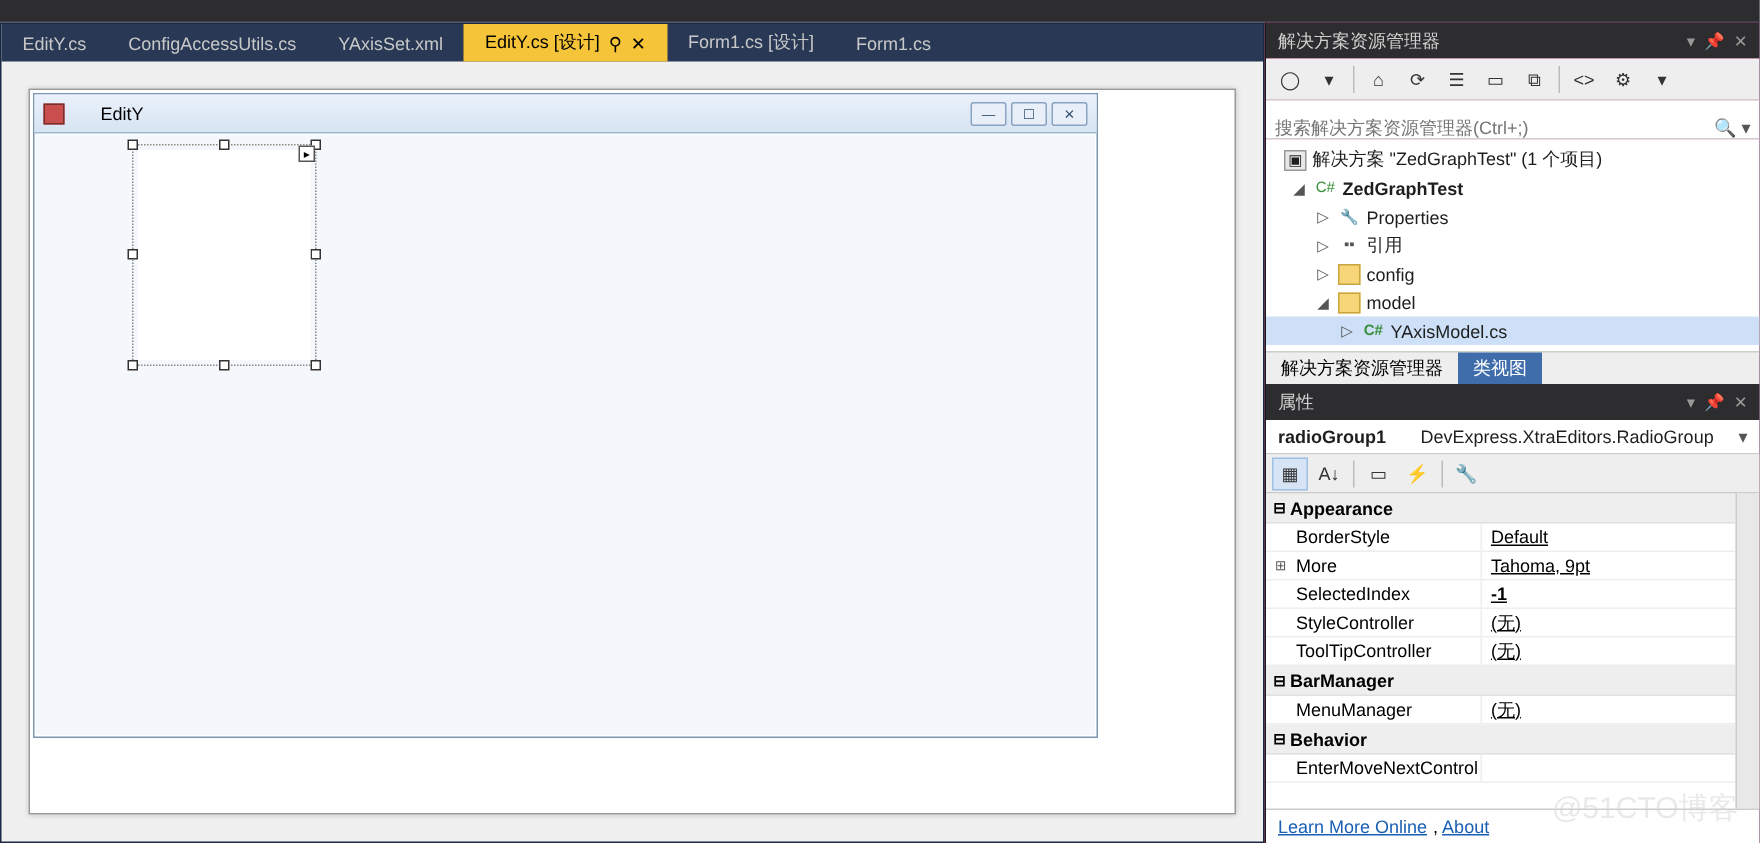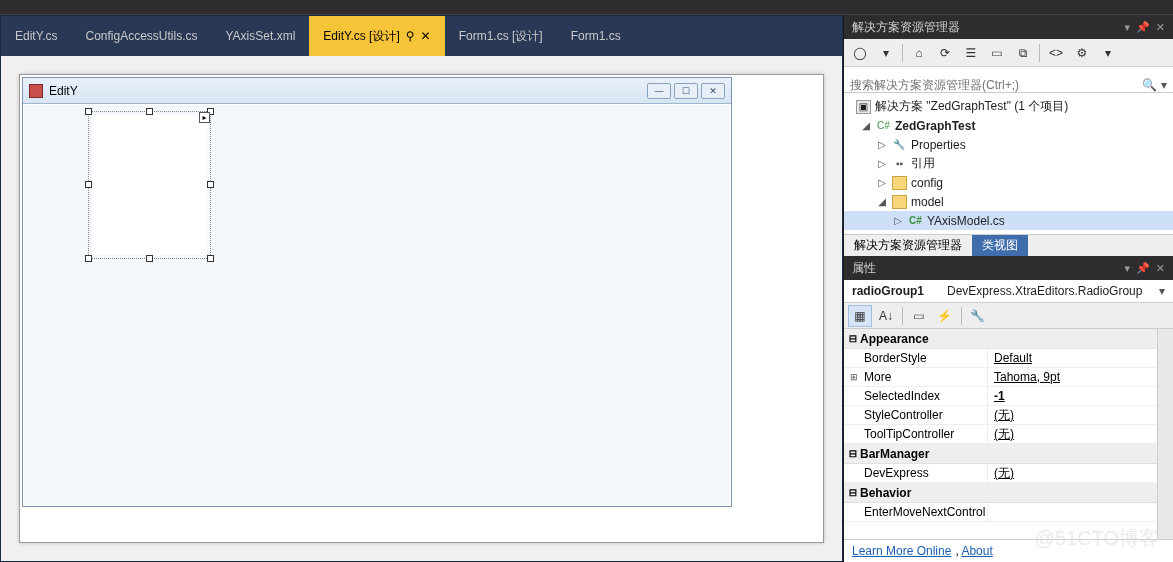--- a/index.html
+++ b/index.html
@@ -2,30 +2,30 @@
 <html><head>
 <meta charset="utf-8">
 <style>
 * { margin:0; padding:0; box-sizing:border-box; font-family:"Microsoft YaHei","Segoe UI",Tahoma,sans-serif; font-size:12px; }
 body { background:#2d2d30; width:1173px; height:562px; overflow:hidden; position:relative; }
 .root { display:flex; flex-direction:column; width:100%; height:100%; background:#293955; }
 .toolbar-stub { height:15px; background:#2d2d30; border-bottom:1px solid #3f3f46; }
 .main { flex:1; display:flex; min-height:0; }
 
 
-.tabbar { display:flex; height:40px; background:#293955; align-items:stretch; }
+.tabbar { display:flex; height:25px; background:#293955; align-items:stretch; }
 .tab { padding:0 14px; display:flex; align-items:center; color:#c8c8c8; cursor:pointer; gap:6px; }
 .tab.active { background:#f5c439; color:#000; font-weight:500; }
 .close-x { font-size:12px; }
 
 
 .designer-wrap { flex:1; display:flex; flex-direction:column; background:#f0f0f0; border:1px solid #1b2a44; }
 .designer-surface { flex:1; background:#fff; margin:18px; border:1px solid #999; box-shadow:0 0 4px rgba(0,0,0,.2); position:relative; }
 .form-preview { position:absolute; top:2px; left:2px; width:710px; height:430px; border:1px solid #7a96b0; }
-.form-title { height:26px; background:linear-gradient(#eaf1fb,#d7e4f2); border-bottom:1px solid #9fb6cf; display:flex; align-items:center; padding:0 6px; gap:6px; }
+.form-title { height:26px; background:linear-gradient(#eaf1fb,#d7e4f2); border-bottom:1px solid #9fb6cf; display:flex; align-items:center; padding:0 6px; gap:24px; }
 .form-ico { width:14px; height:14px; background:#c94f4f; border:1px solid #7b2d2d; display:inline-block; }
 .form-btns { margin-left:auto; display:flex; gap:3px; }
 .form-btn { width:24px; height:16px; border:1px solid #8aa3bf; background:#e8eff9; border-radius:2px; display:flex; align-items:center; justify-content:center; font-size:9px; color:#33506f; cursor:pointer; }
 .form-body { position:absolute; inset:27px 1px 1px 1px; background:#f4f7fb; }
 .sel-control { position:absolute; left:68px; top:10px; width:115px; height:140px; background:#fff; }
 .sel-outline { position:absolute; border:1px dotted #888; }
 .handle { position:absolute; width:7px; height:7px; background:#fff; border:1px solid #333; }
 .handle.tl{top:-4px;left:-4px}.handle.tr{top:-4px;right:-4px}.handle.bl{bottom:-4px;left:-4px}.handle.br{bottom:-4px;right:-4px}
 .handle.tm{top:-4px;left:50%;margin-left:-4px}.handle.bm{bottom:-4px;left:50%;margin-left:-4px}
 .handle.ml{left:-4px;top:50%;margin-top:-4px}.handle.mr{right:-4px;top:50%;margin-top:-4px}
@@ -232,21 +232,21 @@
               <div class="prow">
                 <div class="pname">StyleController</div>
                 <div class="pval">(无)</div>
               </div>
               <div class="prow">
                 <div class="pname">ToolTipController</div>
                 <div class="pval">(无)</div>
               </div>
               <div class="cat"><span class="exp">⊟</span>BarManager</div>
               <div class="prow">
-                <div class="pname">DevExpress</div>
+                <div class="pname">MenuManager</div>
                 <div class="pval">(无)</div>
               </div>
               <div class="cat"><span class="exp">⊟</span>Behavior</div>
               <div class="prow">
                 <div class="pname">EnterMoveNextControl</div>
               </div>
             </div>
           <div class="scrollbar-v"></div>
         </div>
         <div class="links">

